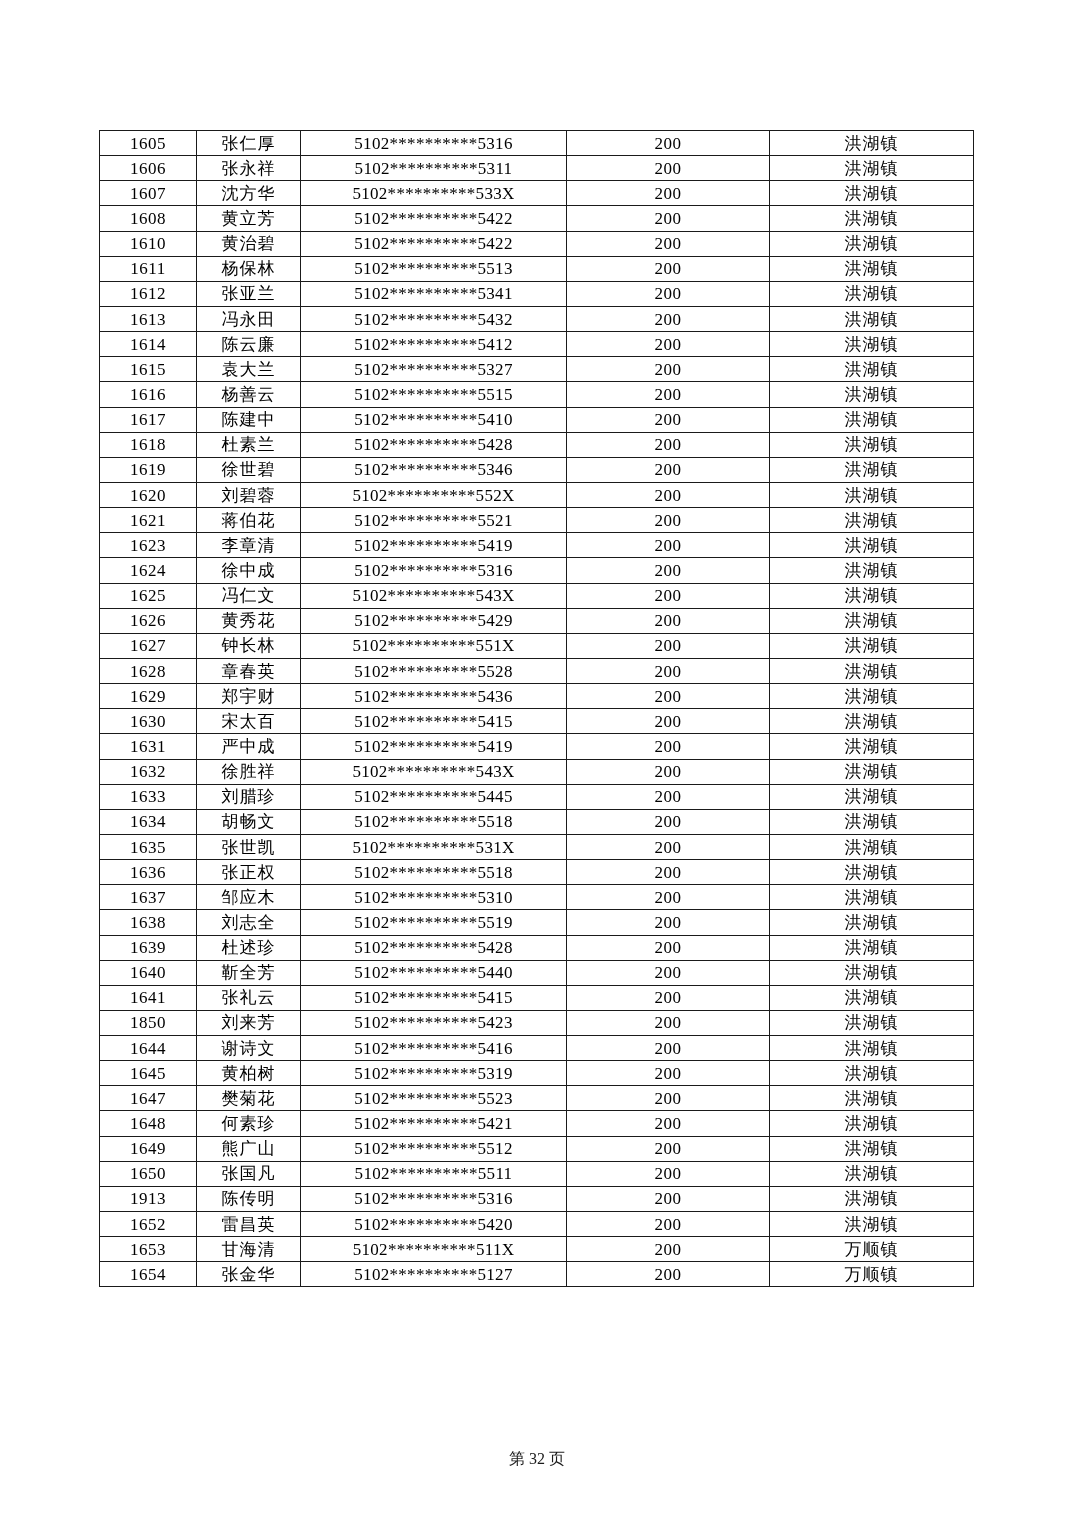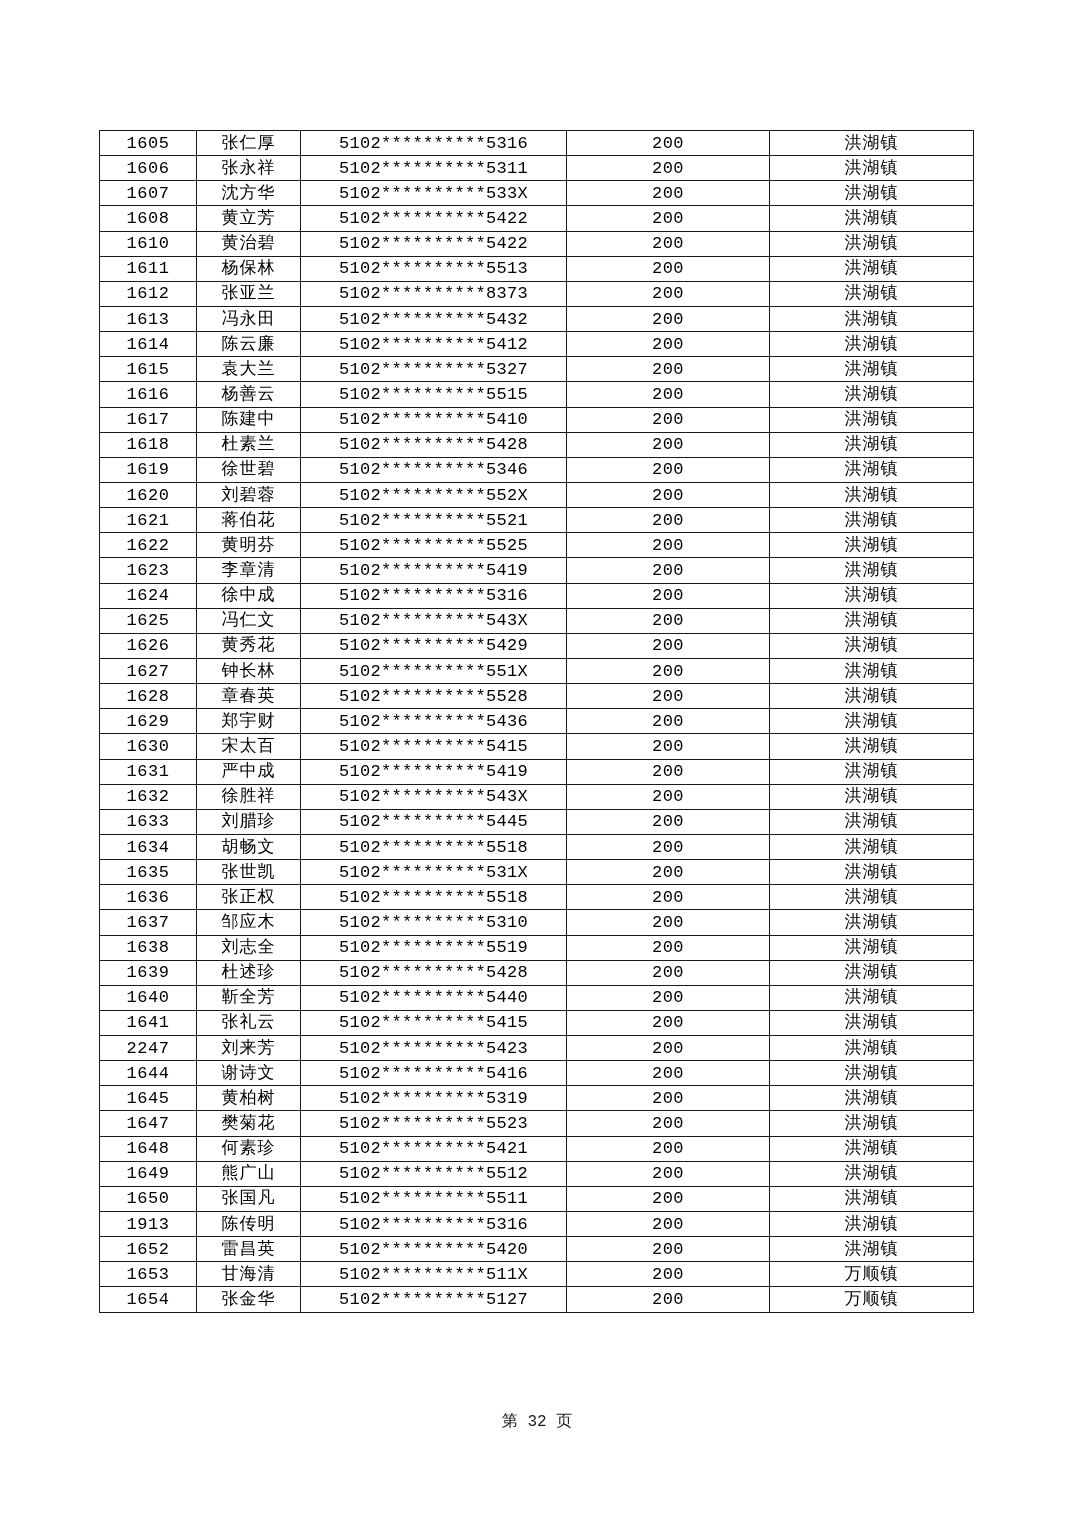--- a/index.html
+++ b/index.html
@@ -10,21 +10,20 @@
     width: 1074px;
     height: 1520px;
     background: #ffffff;
     position: relative;
     font-family: "Liberation Serif", "DejaVu Serif", serif;
     color: #000;
   }
   .page {
     position: absolute;
     inset: 0;
-    font-family: Liberation Mono, monospace;
   }
   table.roster {
     position: absolute;
     left: 99px;
     top: 130px;
     width: 874px;
     border-collapse: collapse;
     table-layout: fixed;
   }
   table.roster td {
@@ -42,21 +41,21 @@
   table.roster td.c-name,
   table.roster td.c-town {
     letter-spacing: 1px;
   }
   table.roster td.c-id {
     letter-spacing: 0.3px;
   }
   .footer {
     position: absolute;
     left: 0;
-    top: 1411px;
+    top: 1449px;
     width: 100%;
     text-align: center;
     font-size: 16px;
     color: #1a1a1a;
   }
 </style>
 </head>
 <body>
 
 <div class="page">
@@ -108,21 +107,21 @@
         <tr>
           <td class="c-no">1611</td>
           <td class="c-name">杨保林</td>
           <td class="c-id">5102**********5513</td>
           <td class="c-amount">200</td>
           <td class="c-town">洪湖镇</td>
         </tr>
         <tr>
           <td class="c-no">1612</td>
           <td class="c-name">张亚兰</td>
-          <td class="c-id">5102**********8373</td>
+          <td class="c-id">5102**********5341</td>
           <td class="c-amount">200</td>
           <td class="c-town">洪湖镇</td>
         </tr>
         <tr>
           <td class="c-no">1613</td>
           <td class="c-name">冯永田</td>
           <td class="c-id">5102**********5432</td>
           <td class="c-amount">200</td>
           <td class="c-town">洪湖镇</td>
         </tr>
@@ -176,27 +175,20 @@
           <td class="c-town">洪湖镇</td>
         </tr>
         <tr>
           <td class="c-no">1621</td>
           <td class="c-name">蒋伯花</td>
           <td class="c-id">5102**********5521</td>
           <td class="c-amount">200</td>
           <td class="c-town">洪湖镇</td>
         </tr>
         <tr>
-          <td class="c-no">1622</td>
-          <td class="c-name">黄明芬</td>
-          <td class="c-id">5102**********5525</td>
-          <td class="c-amount">200</td>
-          <td class="c-town">洪湖镇</td>
-        </tr>
-        <tr>
           <td class="c-no">1623</td>
           <td class="c-name">李章清</td>
           <td class="c-id">5102**********5419</td>
           <td class="c-amount">200</td>
           <td class="c-town">洪湖镇</td>
         </tr>
         <tr>
           <td class="c-no">1624</td>
           <td class="c-name">徐中成</td>
           <td class="c-id">5102**********5316</td>
@@ -316,21 +308,21 @@
           <td class="c-town">洪湖镇</td>
         </tr>
         <tr>
           <td class="c-no">1641</td>
           <td class="c-name">张礼云</td>
           <td class="c-id">5102**********5415</td>
           <td class="c-amount">200</td>
           <td class="c-town">洪湖镇</td>
         </tr>
         <tr>
-          <td class="c-no">2247</td>
+          <td class="c-no">1850</td>
           <td class="c-name">刘来芳</td>
           <td class="c-id">5102**********5423</td>
           <td class="c-amount">200</td>
           <td class="c-town">洪湖镇</td>
         </tr>
         <tr>
           <td class="c-no">1644</td>
           <td class="c-name">谢诗文</td>
           <td class="c-id">5102**********5416</td>
           <td class="c-amount">200</td>

